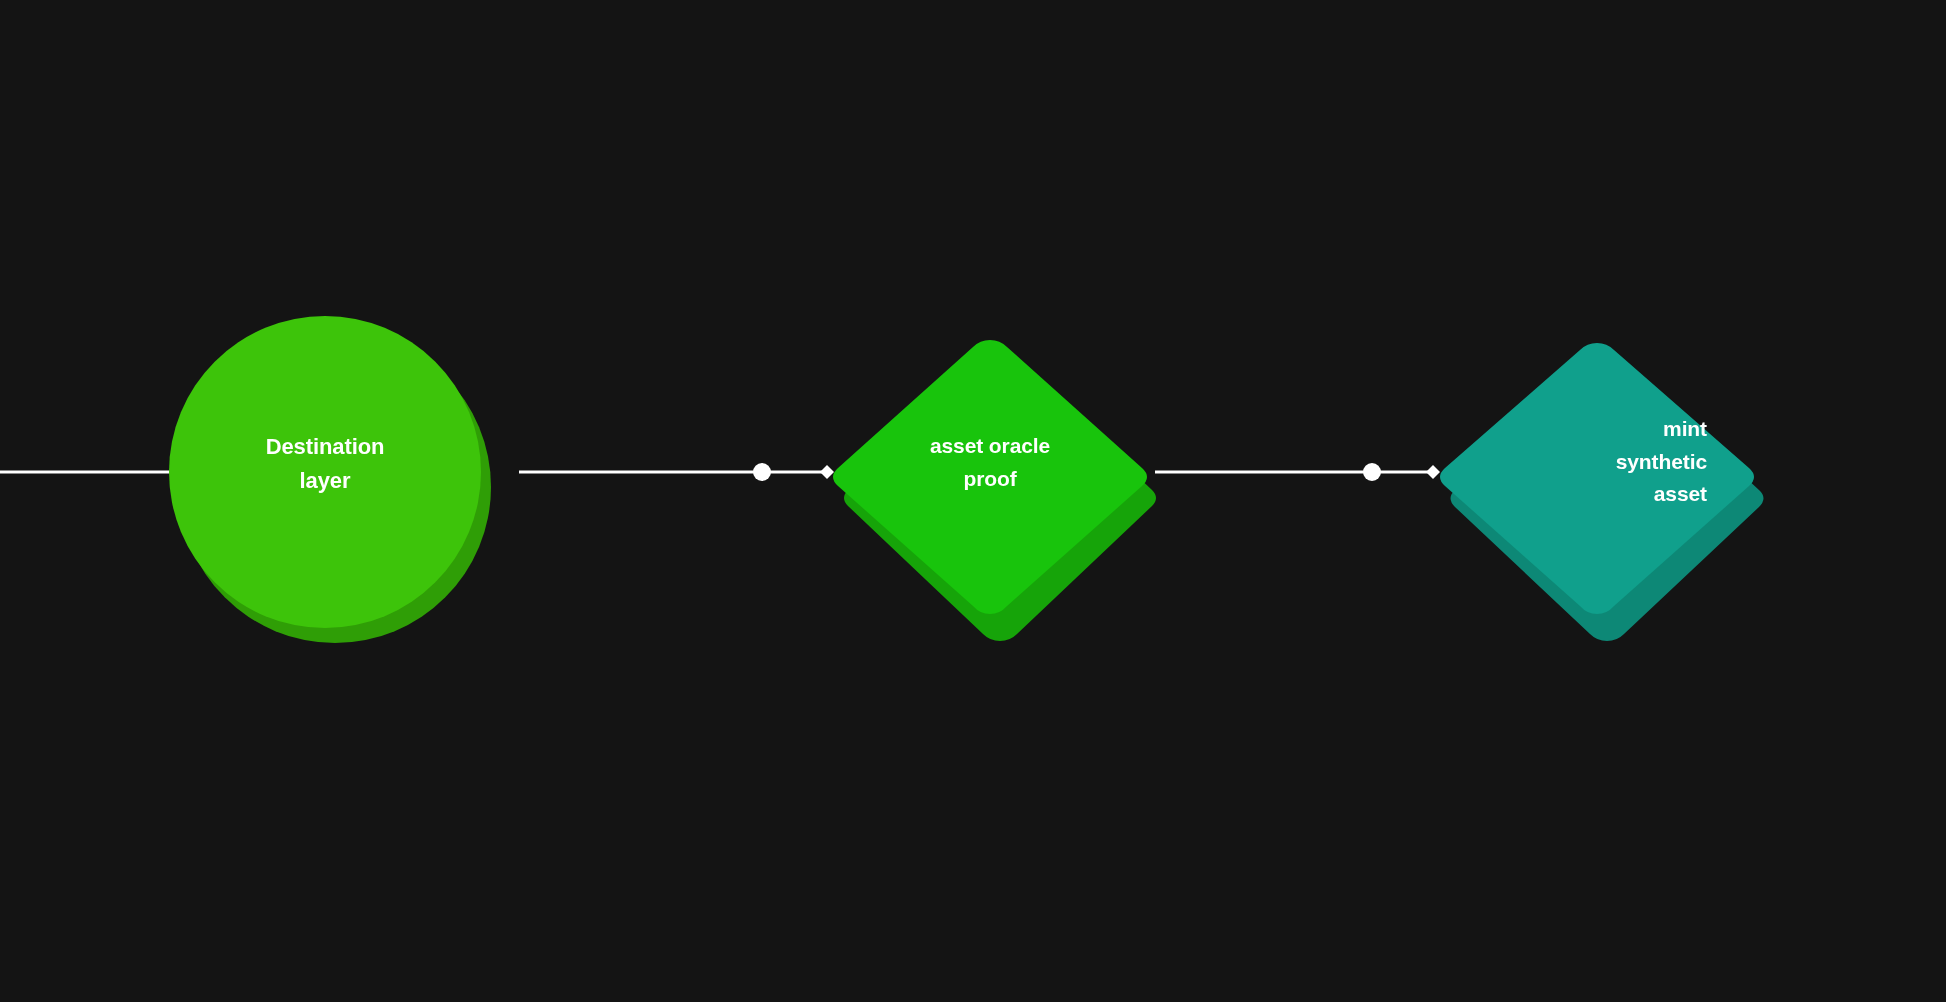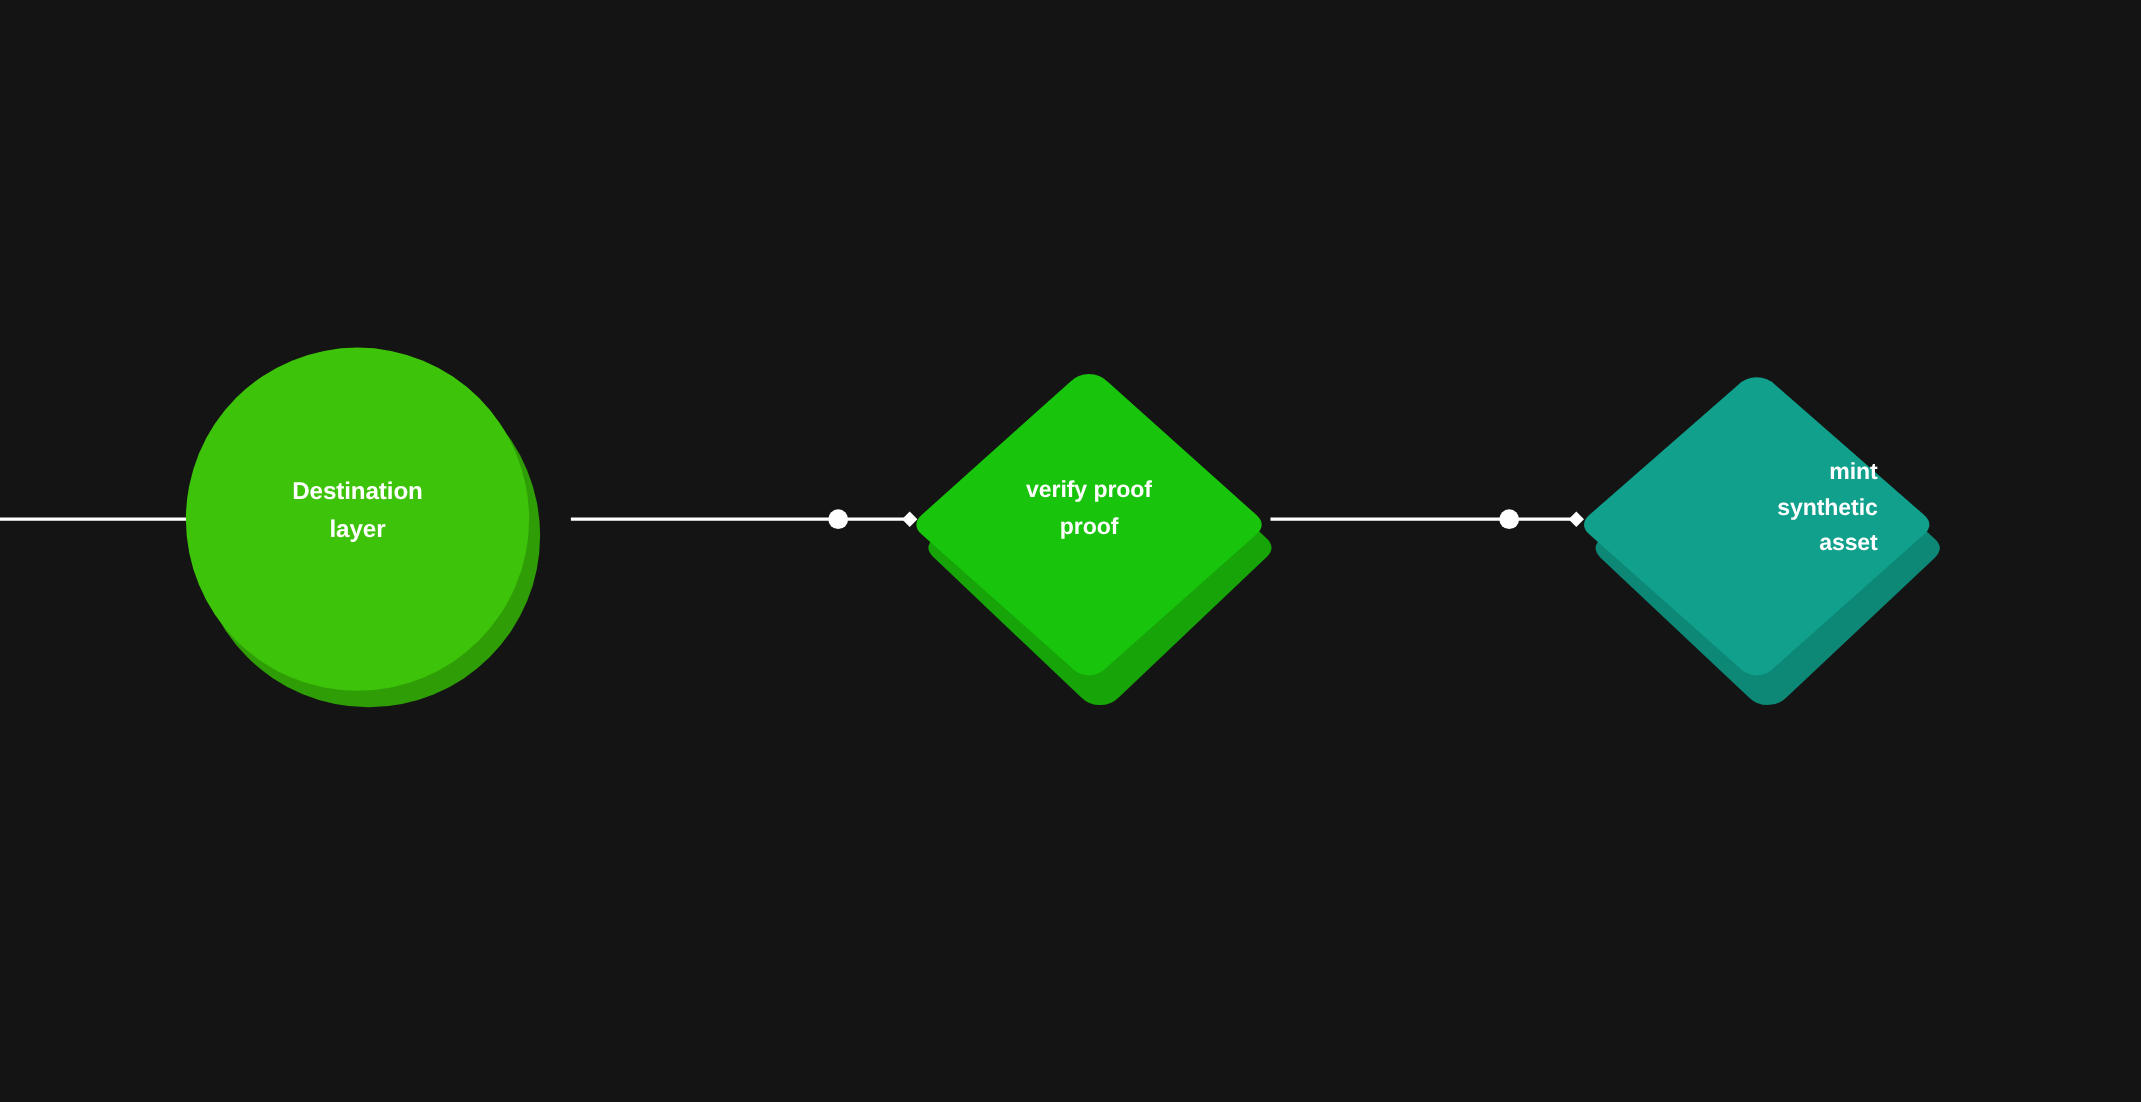--- a/index.html
+++ b/index.html
@@ -154,20 +154,20 @@
                Q 1435 477 1445 468
                L 1580 350
                Q 1587 343 1597 343 Z" fill="#10a08c"></path>
     </g>
 
   </svg>
 
   <div class="node-label label-circle">Destination
 layer</div>
 
-  <div class="node-label label-diamond-green">verify proof
+  <div class="node-label label-diamond-green">asset oracle
 proof</div>
 
   <div class="node-label label-diamond-teal">mint
 synthetic
 asset</div>
 
 </div>
 
 </body></html>

